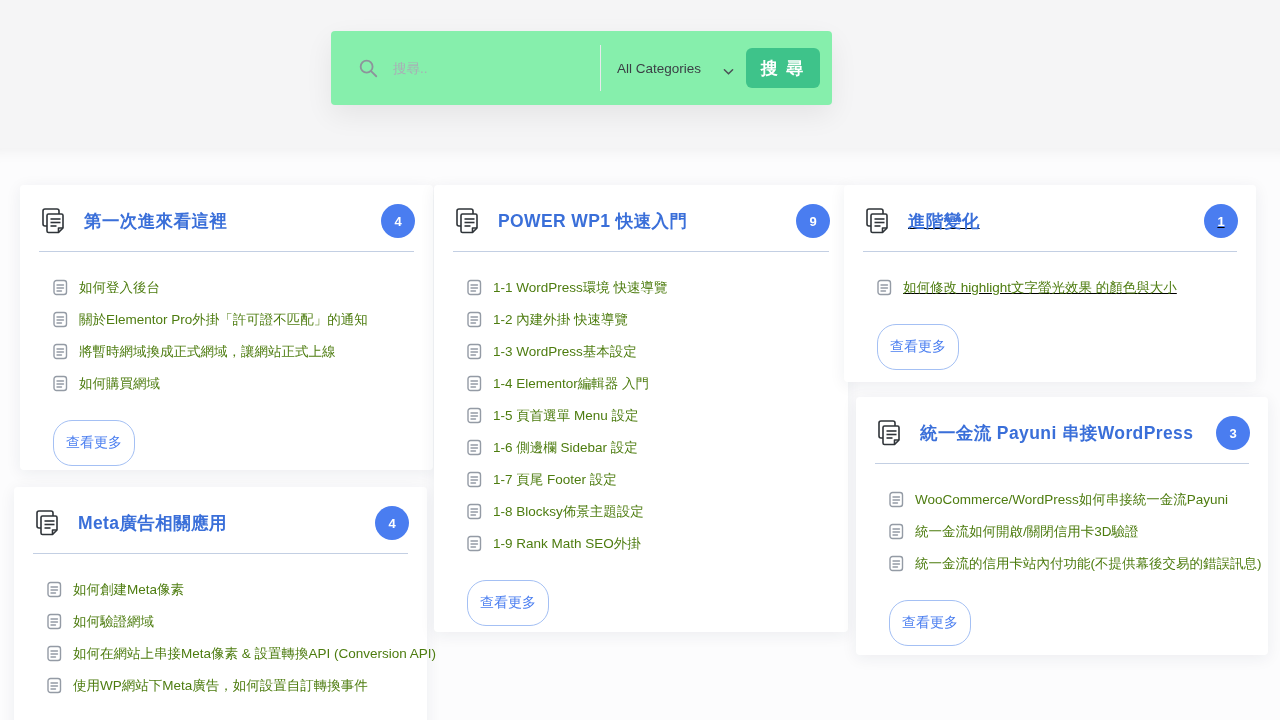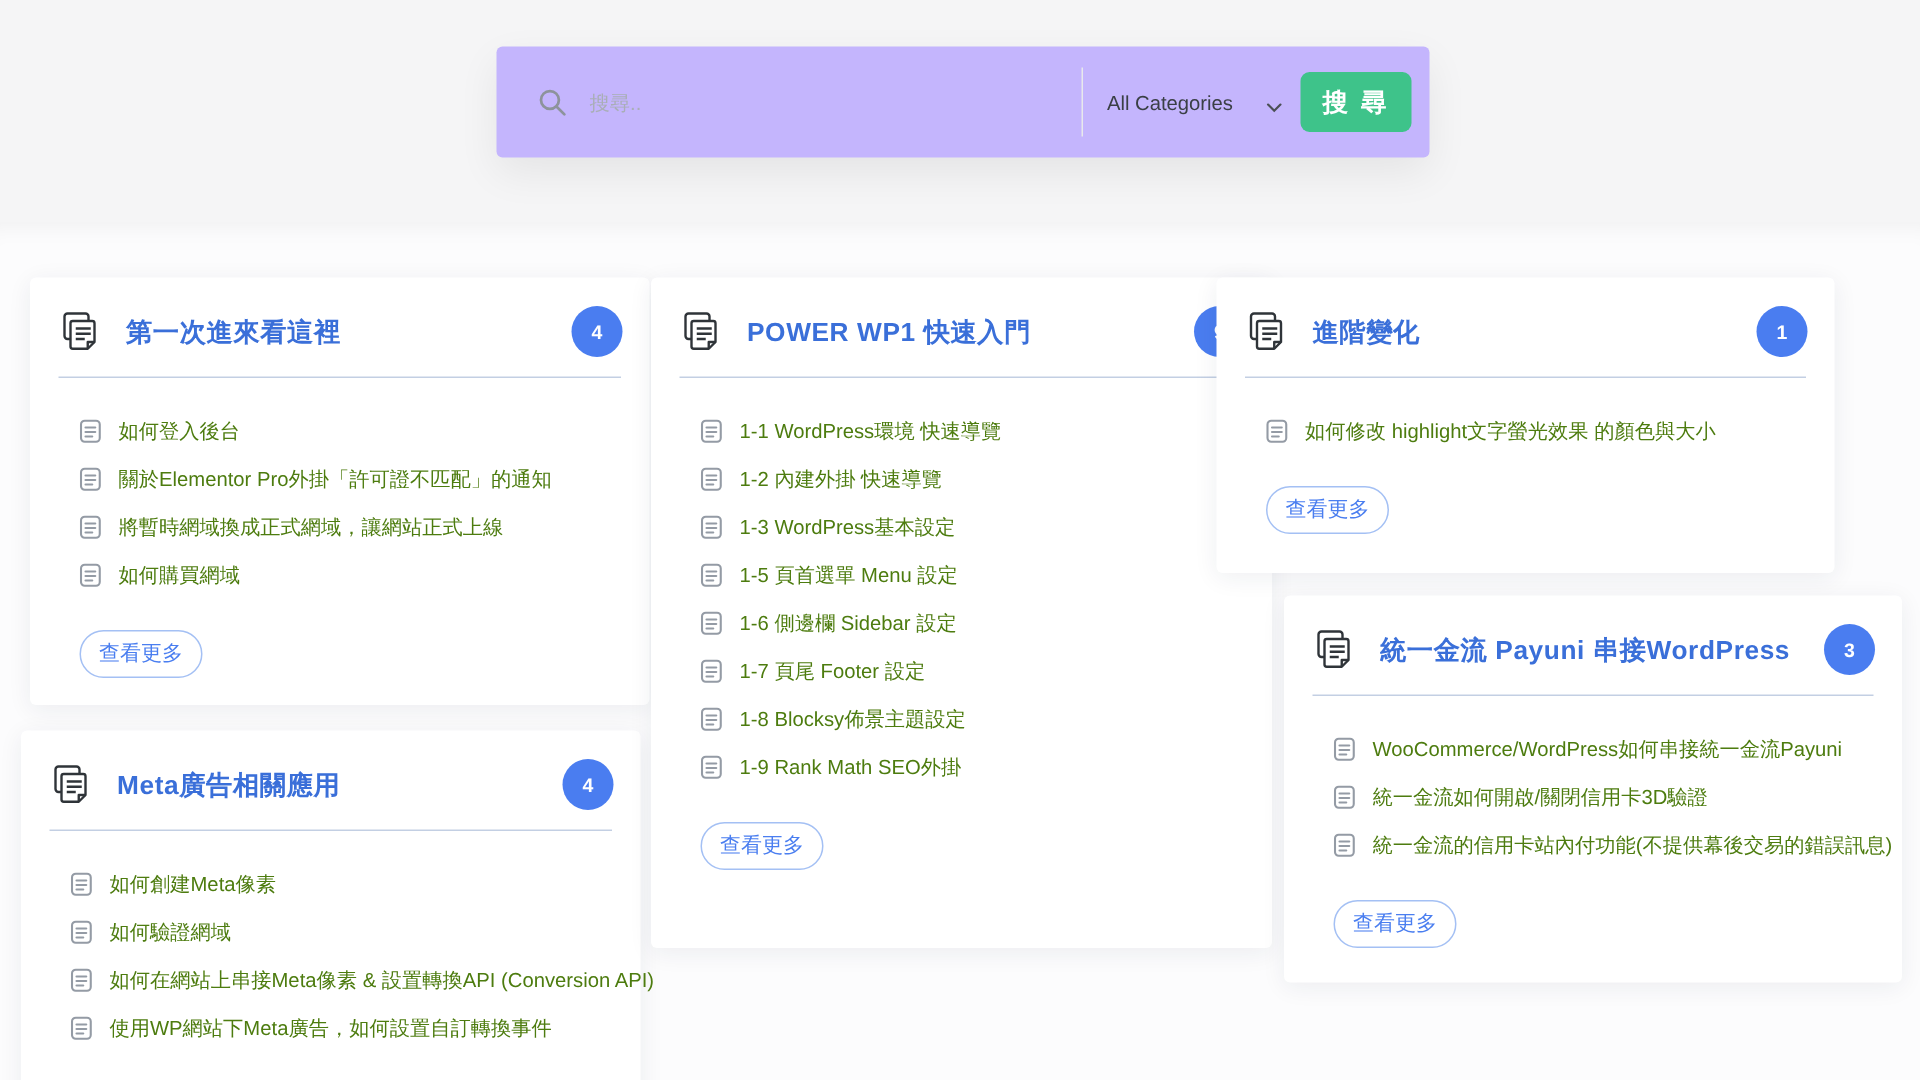--- a/index.html
+++ b/index.html
@@ -4,54 +4,54 @@
 <style>
   * { margin:0; padding:0; box-sizing:border-box; }
   html,body { width:1280px; height:720px; overflow:hidden; }
   body { font-family:"Liberation Sans", sans-serif; background:#fbfbfc; position:relative; }
 
   .top-strip { position:absolute; left:0; top:0; width:1280px; height:148px; background:#f5f5f6; }
   .content-bg { position:absolute; left:0; top:148px; width:1280px; height:572px; background:#fcfcfd;
                 box-shadow: inset 0 16px 16px -14px rgba(0,0,0,0.06); }
 
   
-  .search-panel { position:absolute; left:331px; top:31px; width:622px; height:74px; background:#c4b5fd;
+  .search-panel { position:absolute; left:331px; top:31px; width:501px; height:74px; background:#86efac;
                   border-radius:4px; box-shadow:0 10px 28px rgba(0,0,0,0.07); display:flex; align-items:center; z-index:5; }
   .search-icon { margin-left:26px; flex:none; display:block; }
   .search-input { flex:1; margin-left:14px; border:none; outline:none; font-size:13.5px; color:#555a61;
                   font-family:"Liberation Sans", sans-serif; background:transparent; min-width:0; }
   .search-input::placeholder { color:#a9aeb6; }
   .v-div { width:1px; height:46px; background:#e8e9ec; flex:none; }
   .cat-dd { display:flex; align-items:flex-end; padding:0 12px 0 16px; cursor:pointer; flex:none; }
   .cat-label { font-size:13.5px; color:#3a3f45; margin-right:22px; }
   .search-btn { flex:none; width:74px; height:40px; margin-right:12px; background:#3ec38a; color:#ffffff;
                 border:none; border-radius:6px; font-size:17px; font-weight:bold; letter-spacing:2px;
                 cursor:pointer; font-family:"Liberation Sans", sans-serif; }
 
   
   .card { position:absolute; background:#ffffff; border-radius:4px; box-shadow:0 3px 16px rgba(25,39,70,0.07); }
   #card-a { left:20px;  top:185px; width:413px; height:285px; }
   #card-b { left:14px;  top:487px; width:413px; height:285px; }
   #card-c { left:434px; top:185px; width:414px; height:447px; }
-  #card-d { left:811px; top:185px; width:412px; height:197px; }
+  #card-d { left:844px; top:185px; width:412px; height:197px;text-decoration:underline; }
   #card-e { left:856px; top:397px; width:412px; height:258px; }
 
   .card-header { display:flex; align-items:center; padding:19px 18px 0 19px; }
   .card-icon { width:30px; height:28px; margin-right:15px; flex:none; }
   .card-title { font-size:17.5px; font-weight:bold; color:#3a6fd9; letter-spacing:0.4px; cursor:pointer; }
   .badge { margin-left:auto; width:34px; height:34px; border-radius:50%; background:#4a7df0; color:#ffffff;
            font-size:13px; font-weight:bold; display:flex; align-items:center; justify-content:center; flex:none; }
   .card-divider { border-bottom:1.5px solid #c3cfe3; margin:13px 19px 0 19px; }
 
   .card-list { padding:27px 18px 0 33px; }
   .item { display:flex; align-items:center; margin-bottom:15px; cursor:pointer; }
   .item-icon { width:15px; height:17px; margin-right:11px; flex:none; display:block; }
   .item-label { font-size:13.5px; color:#4d7c0f; line-height:16px; white-space:nowrap; }
 
-  .view-more { display:inline-block; margin:13px 0 0 33px; width:82px; height:32px; background:#ffffff;
+  .view-more { display:inline-block; margin:13px 0 0 33px; width:82px; height:46px; background:#ffffff;
                border:1.5px solid #a4c0f4; border-radius:19px; color:#4a7ef0; font-size:14px; cursor:pointer;
                font-family:"Liberation Sans", sans-serif; }
 </style>
 </head>
 <body>
 
 <div class="top-strip"></div>
 <div class="content-bg"></div>
 
 <div class="search-panel">
@@ -227,20 +227,29 @@
       <div class="item">
         <svg class="item-icon" viewBox="0 0 15 17" fill="none" stroke="#949ba5" stroke-width="1.4" stroke-linecap="round">
           <rect x="1" y="1.5" width="12.5" height="14" rx="2.5"></rect>
           <line x1="4" y1="6" x2="10.5" y2="6"></line>
           <line x1="4" y1="9" x2="10.5" y2="9"></line>
           <line x1="4" y1="12" x2="8.5" y2="12"></line>
         </svg>
         <span class="item-label">1-3 WordPress基本設定</span>
       </div>
 
+      <div class="item">
+        <svg class="item-icon" viewBox="0 0 15 17" fill="none" stroke="#949ba5" stroke-width="1.4" stroke-linecap="round">
+          <rect x="1" y="1.5" width="12.5" height="14" rx="2.5"></rect>
+          <line x1="4" y1="6" x2="10.5" y2="6"></line>
+          <line x1="4" y1="9" x2="10.5" y2="9"></line>
+          <line x1="4" y1="12" x2="8.5" y2="12"></line>
+        </svg>
+        <span class="item-label">1-4 Elementor編輯器 入門</span>
+      </div>
 
       <div class="item">
         <svg class="item-icon" viewBox="0 0 15 17" fill="none" stroke="#949ba5" stroke-width="1.4" stroke-linecap="round">
           <rect x="1" y="1.5" width="12.5" height="14" rx="2.5"></rect>
           <line x1="4" y1="6" x2="10.5" y2="6"></line>
           <line x1="4" y1="9" x2="10.5" y2="9"></line>
           <line x1="4" y1="12" x2="8.5" y2="12"></line>
         </svg>
         <span class="item-label">1-5 頁首選單 Menu 設定</span>
       </div>

